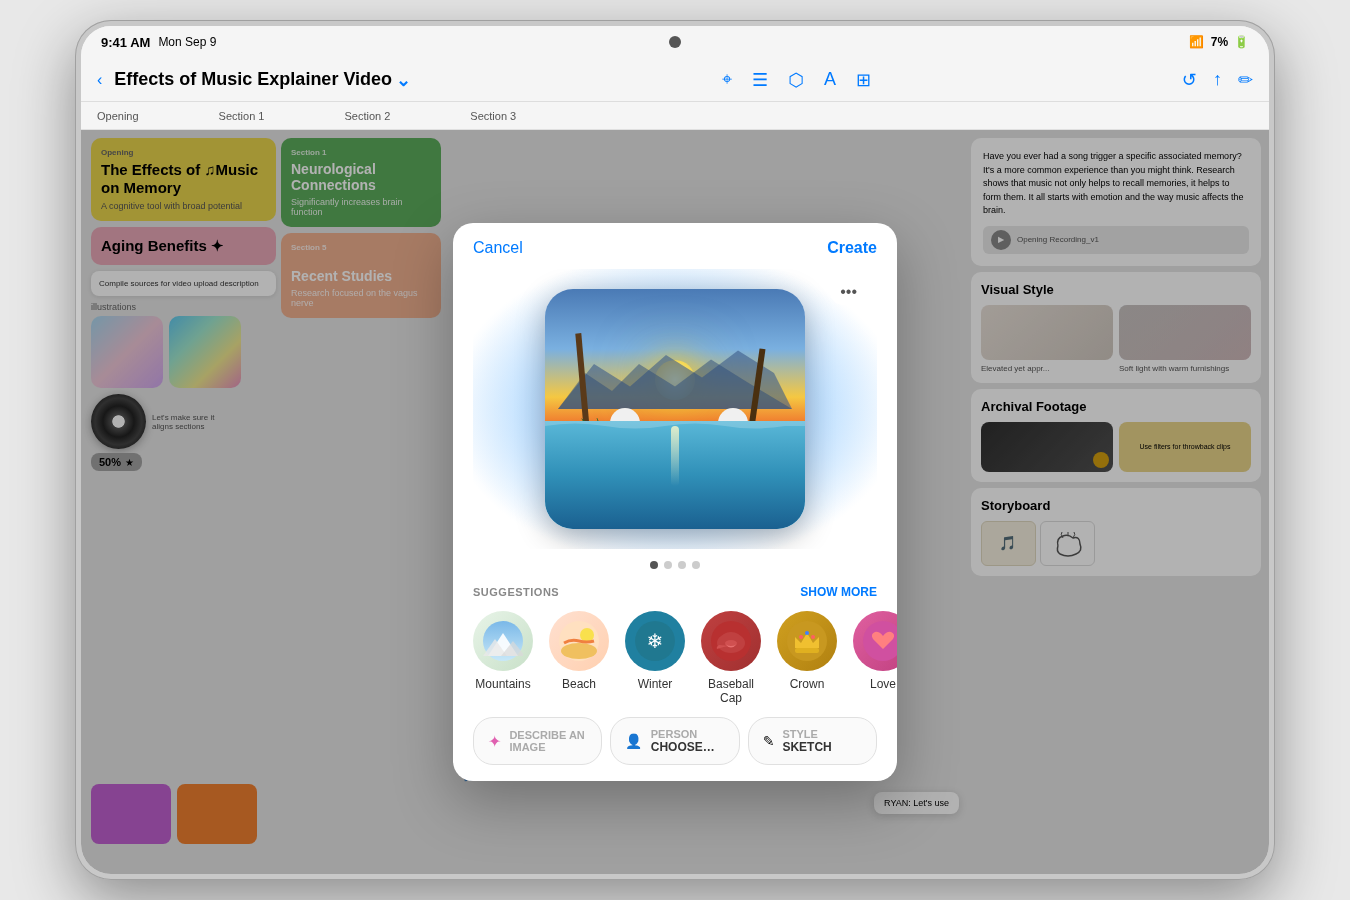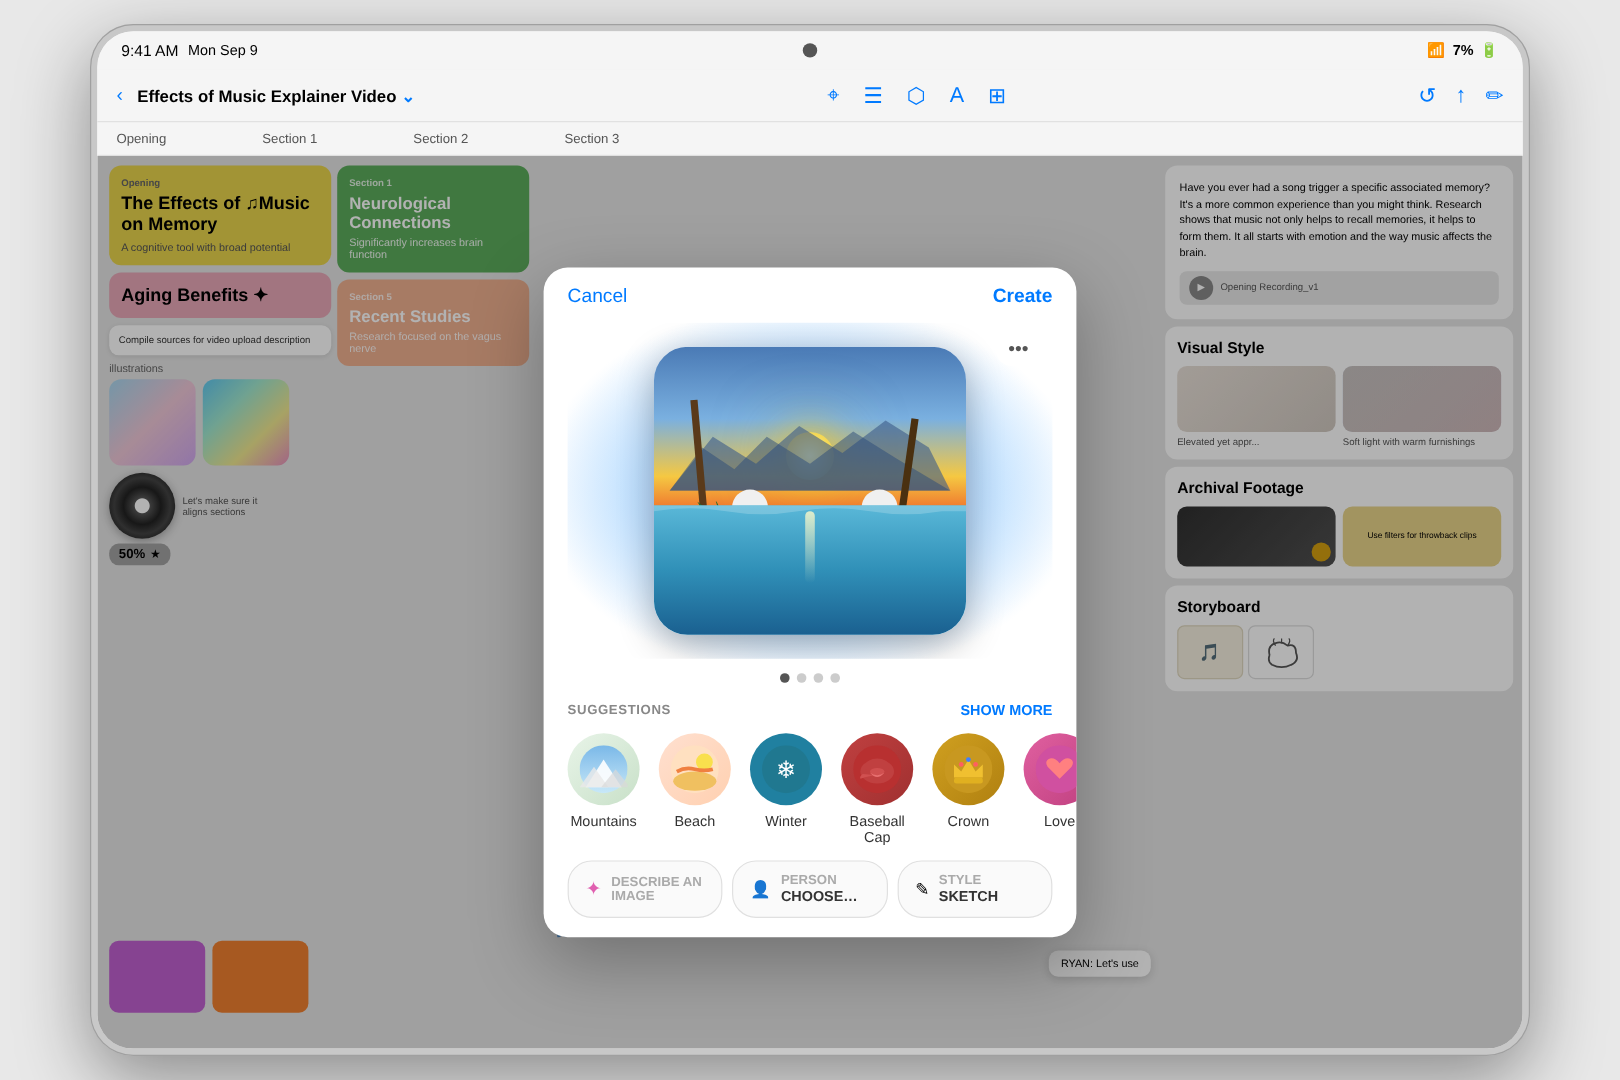--- a/index.html
+++ b/index.html
@@ -41,21 +41,21 @@
       background: #f5f5f5;
       display: flex;
       align-items: center;
       justify-content: space-between;
       padding: 0 20px;
       font-size: 12px;
       font-weight: 600;
       color: #000;
       flex-shrink: 0;
     }
-    .status-time { font-size: 13px; font-weight: 400; }
+    .status-time { font-size: 13px; font-weight: 700; }
     .status-right { display: flex; align-items: center; gap: 6px; font-size: 12px; }
     .camera-notch {
       width: 12px; height: 12px;
       background: #555;
       border-radius: 50%;
       position: absolute;
       top: 10px; left: 50%; transform: translateX(-50%);
     }
 
     
@@ -74,21 +74,21 @@
       font-size: 16px;
       display: flex;
       align-items: center;
       gap: 4px;
       cursor: pointer;
     }
     .toolbar-title {
       display: flex;
       align-items: center;
       gap: 4px;
-      font-size: 14px;
+      font-size: 18px;
       font-weight: 600;
       color: #000;
       text-align: right;
     }
     .toolbar-center {
       flex: 1;
       display: flex;
       align-items: center;
       justify-content: center;
       gap: 20px;
@@ -459,21 +459,21 @@
           </div>
         </div>
 
         <div style="position:absolute;left:200px;top:8px;width:160px;">
           <div style="background:#5cad5c;border-radius:10px;padding:10px;margin-bottom:6px;color:white;">
             <div style="font-size:8px;font-weight:600;margin-bottom:4px;opacity:0.8;">Section 1</div>
             <div style="font-size:14px;font-weight:800;margin-bottom:4px;">Neurological Connections</div>
             <div style="font-size:9px;opacity:0.9;">Significantly increases brain function</div>
           </div>
           <div style="background:#f0b090;border-radius:10px;padding:10px;color:white;">
-            <div style="font-size:8px;font-weight:600;margin-bottom:3px;opacity:0.8;">Section 5</div>
+            <div style="font-size:8px;font-weight:600;margin-bottom:16px;opacity:0.8;">Section 5</div>
             <div style="font-size:14px;font-weight:800;margin-bottom:4px;">Recent Studies</div>
             <div style="font-size:9px;opacity:0.9;">Research focused on the vagus nerve</div>
           </div>
         </div>
 
         <div style="position:absolute;right:8px;top:8px;width:290px;">
 
           <div style="background:white;border-radius:10px;padding:12px;font-size:9px;line-height:1.5;margin-bottom:6px;">
             <div>Have you ever had a song trigger a specific associated memory? It's a more common experience than you might think. Research shows that music not only helps to recall memories, it helps to form them. It all starts with emotion and the way music affects the brain.</div>
             <div style="margin-top:8px;background:#e8e8e8;border-radius:6px;padding:4px 8px;display:flex;align-items:center;gap:6px;">

